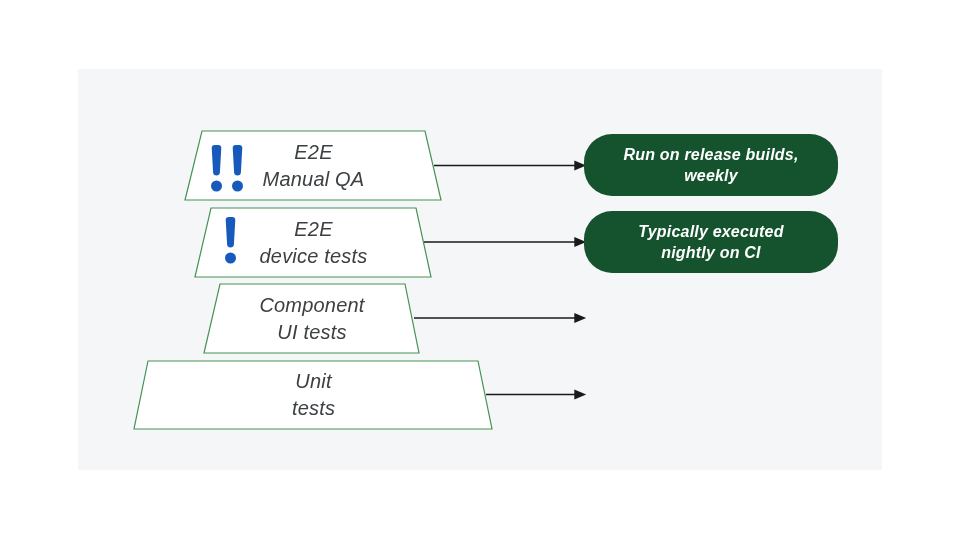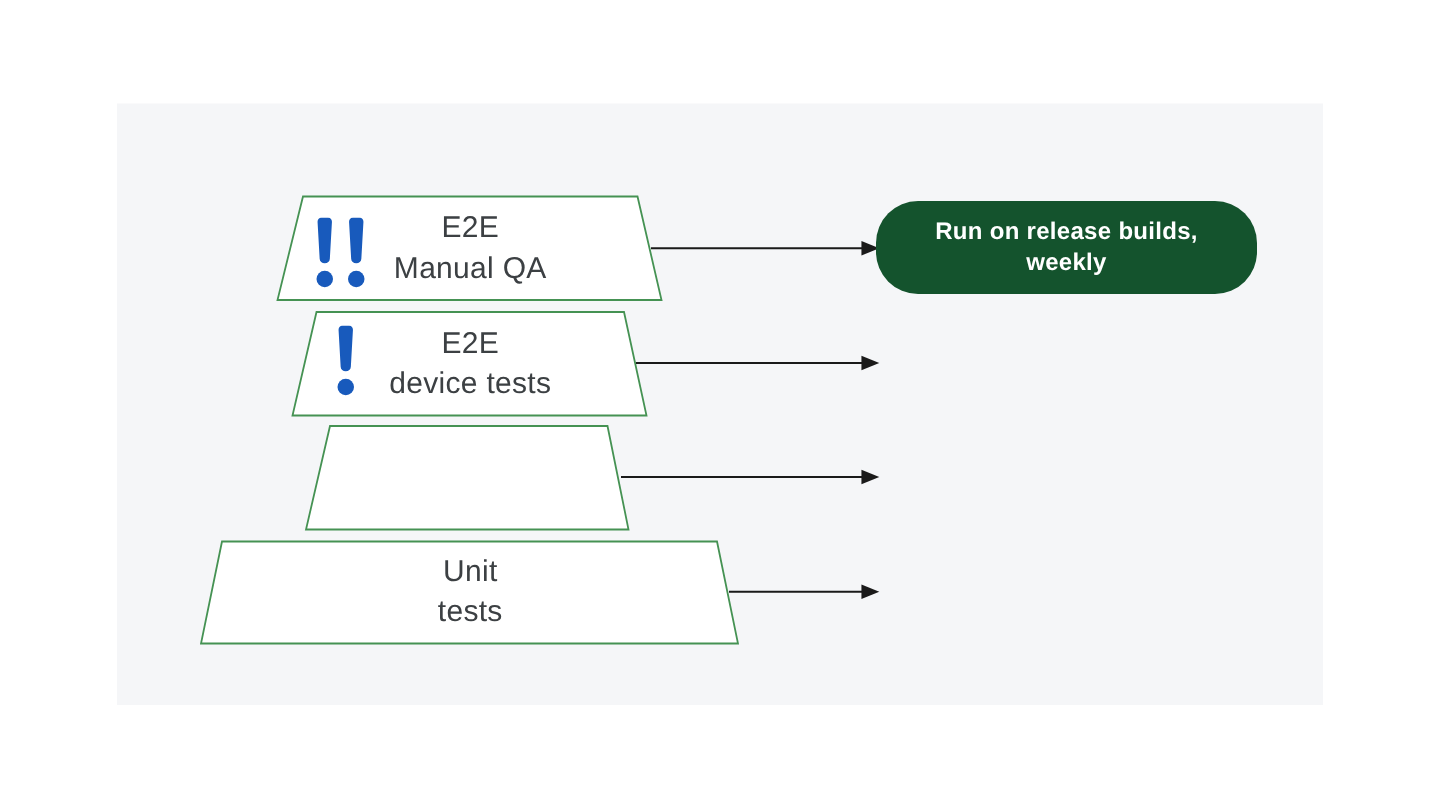--- a/index.html
+++ b/index.html
@@ -1,17 +1,17 @@
 <!DOCTYPE html>
 <html><head>
 <meta charset="utf-8">
 <style>
   html,body{margin:0;padding:0;background:#ffffff;}
   .canvas{position:relative;width:960px;height:540px;background:#ffffff;overflow:hidden;
-          font-family:"Liberation Sans", sans-serif;}
+          font-family:"Liberation Sans", sans-serif;font-style:italic;}
   .stage{position:absolute;left:78px;top:69px;width:804px;height:401px;background:#F5F6F8;}
 
   .shape{position:absolute;overflow:visible;}
   .shape polygon{fill:#ffffff;stroke:#459253;stroke-width:1.2;}
 
   .row-label{position:absolute;display:flex;align-items:center;justify-content:center;
              text-align:center;color:#3C4043;font-size:20px;line-height:27px;
              white-space:pre-line;letter-spacing:.2px;}
 
   .marks{position:absolute;display:flex;gap:6px;}
@@ -60,32 +60,36 @@
       <svg class="mark" width="15" height="47" viewBox="0 0 14 47">
         <path d="M2.2 2.8 C2.2 1.2 3.4 0 5 0 L9 0 C10.6 0 11.8 1.2 11.8 2.8 L10.4 27.5 C10.3 29.4 8.9 30.5 7 30.5 C5.1 30.5 3.7 29.4 3.6 27.5 Z"></path>
         <circle cx="7" cy="41" r="5.5"></circle>
       </svg>
     </div>
 
     <div class="row-label" style="left:106px;top:61px;width:259px;height:71px;">E2E
 Manual QA</div>
     <div class="row-label" style="left:116px;top:138px;width:239px;height:71px;">E2E
 device tests</div>
+    <div class="row-label" style="left:125px;top:214px;width:218px;height:71px;">Component
+UI tests</div>
     <div class="row-label" style="left:55px;top:291px;width:361px;height:70px;">Unit
 tests</div>
 
     <svg class="arrows" viewBox="0 0 804 401">
       <defs>
         <marker id="ah" markerWidth="9" markerHeight="8" refX="0.5" refY="4" orient="auto">
           <path d="M0,0.5 L8.5,4 L0,7.5 z"></path>
         </marker>
       </defs>
       <line x1="356" y1="96.5" x2="497" y2="96.5" marker-end="url(#ah)"></line>
       <line x1="346" y1="173" x2="497" y2="173" marker-end="url(#ah)"></line>
       <line x1="336" y1="249" x2="497" y2="249" marker-end="url(#ah)"></line>
       <line x1="408" y1="325.5" x2="497" y2="325.5" marker-end="url(#ah)"></line>
     </svg>
 
     <div class="pill" style="top:65px;">Run on release builds,
 weekly</div>
+    <div class="pill" style="top:142px;">Typically executed
+nightly on CI</div>
 
   </div>
 </div>
 
 </body></html>

